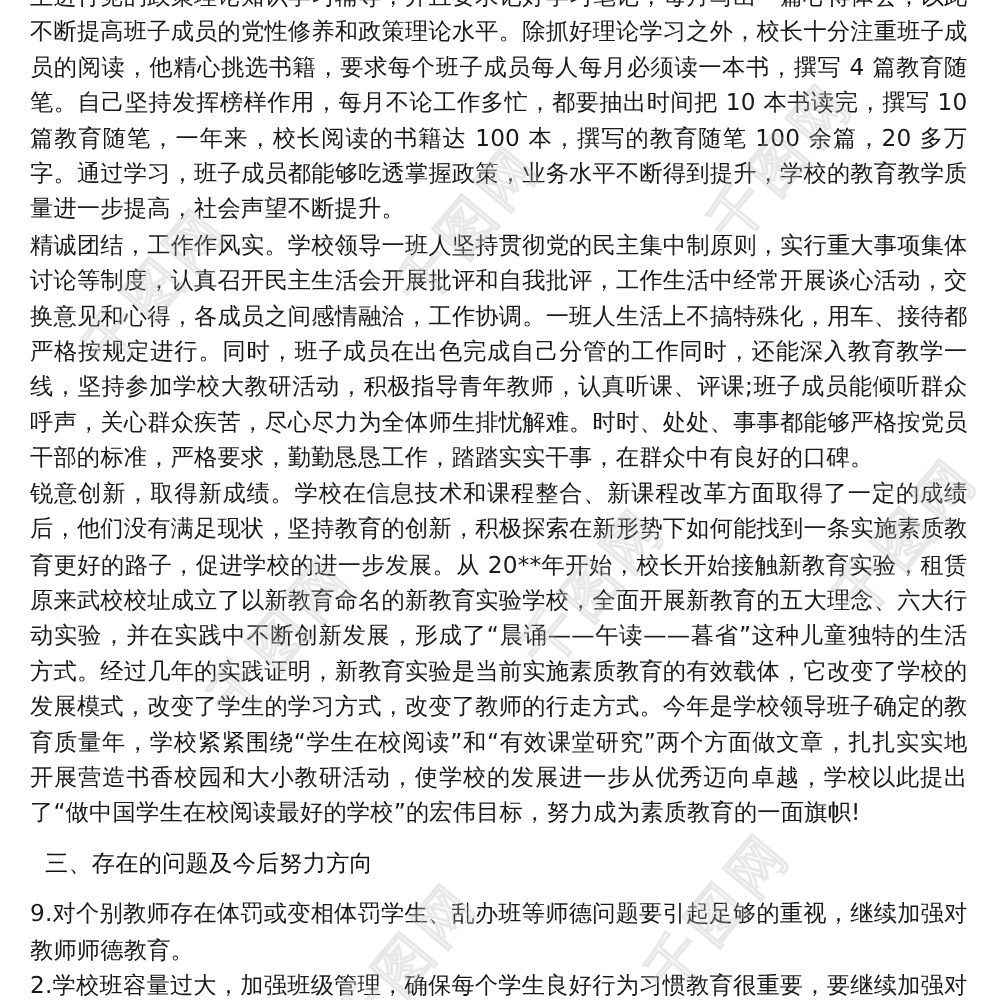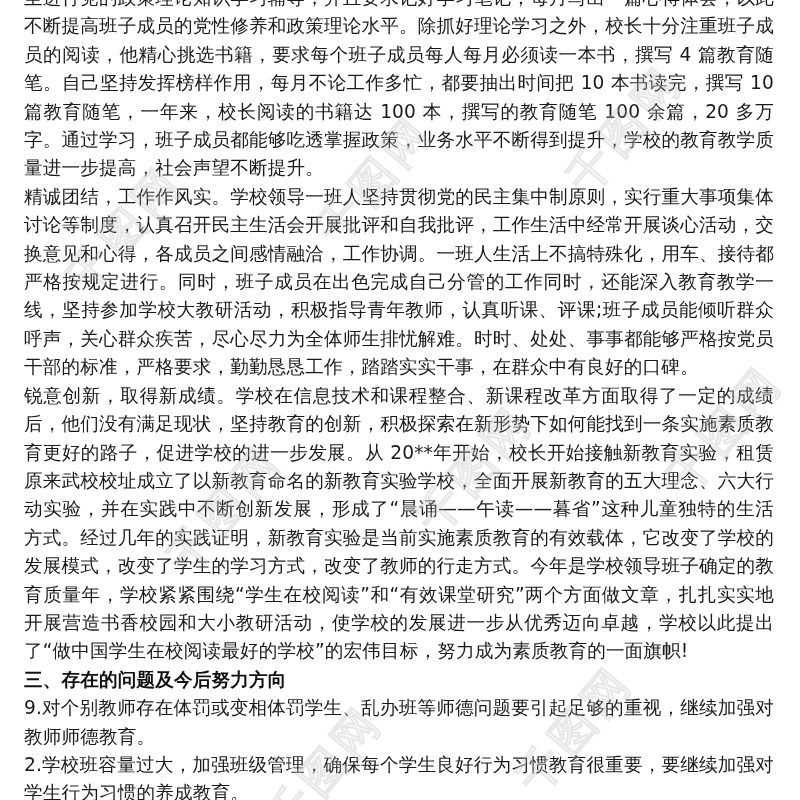--- a/index.html
+++ b/index.html
@@ -26,23 +26,23 @@
       color: #1a1a1a;
       text-align: justify;
       text-justify: inter-character;
       letter-spacing: 0.15px;
     }
     .para {
       margin: 0;
       padding: 0;
     }
     .heading {
-      margin: 0;
+      margin: 12px;
       padding: 0;
-      font-weight: bold;
+      font-weight: normal;
       color: #111111;
     }
     .watermark-layer {
       position: absolute;
       left: 0;
       top: 0;
       width: 800px;
       height: 800px;
       pointer-events: none;
       overflow: hidden;

